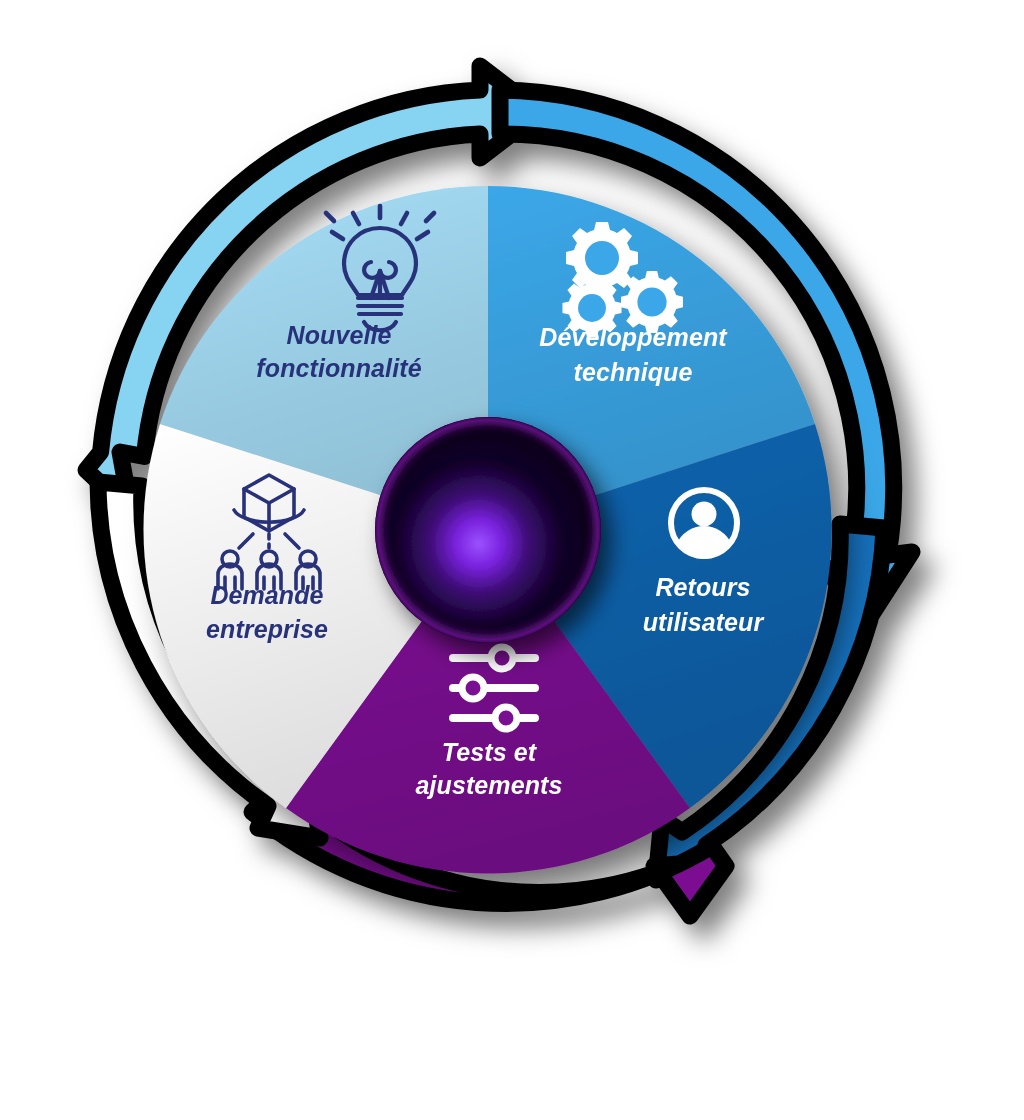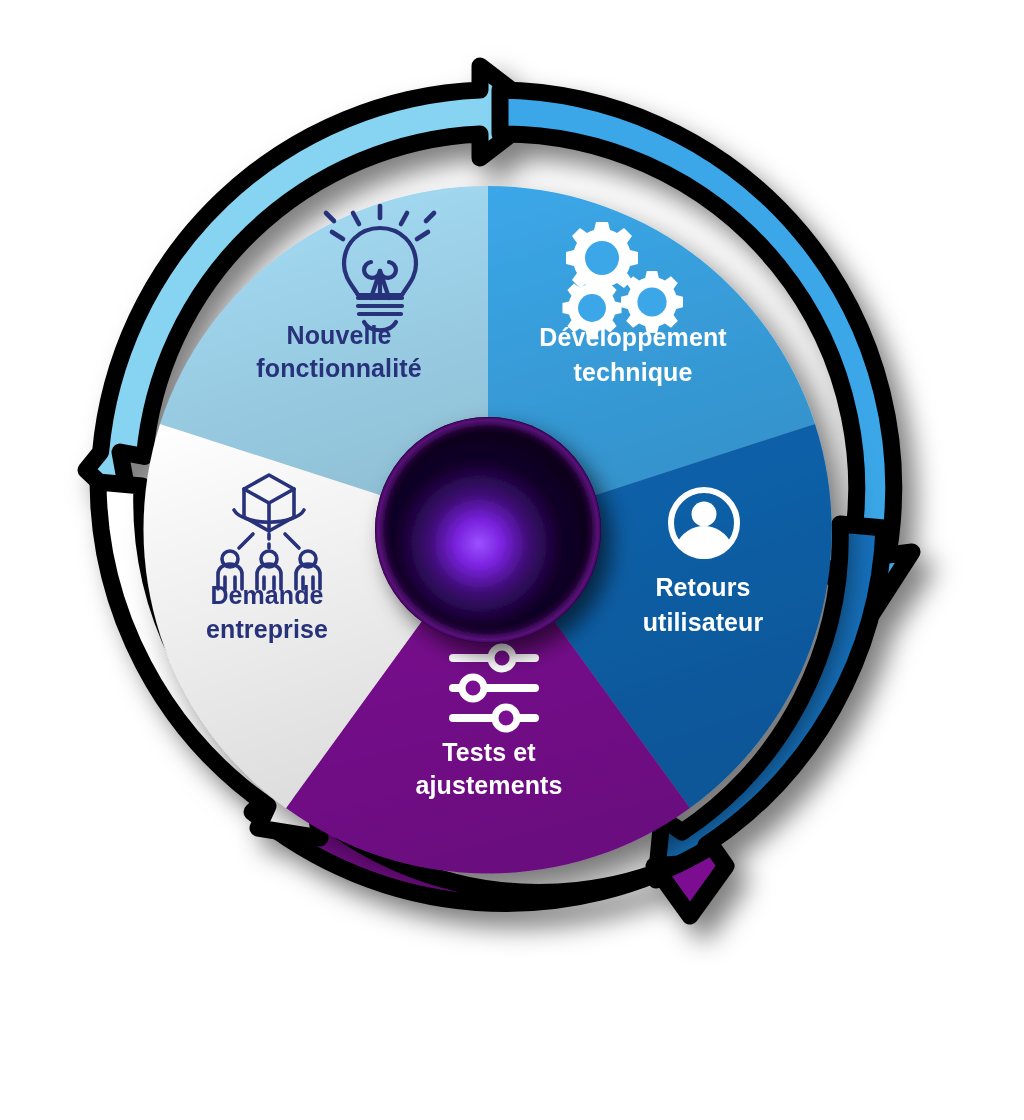--- a/index.html
+++ b/index.html
@@ -10,20 +10,21 @@
   body {
     width: 1024px;
     height: 1120px;
     font-family: "Liberation Sans", sans-serif;
     overflow: hidden;
   }
   #stage {
     position: relative;
     width: 844px;
     height: 1120px;
+    font-style: italic;
   }
   svg#wheel {
     display: block;
     width: 1024px;
     height: 1120px;
   }
   .seg-label {
     font-family: "Liberation Sans", sans-serif;
     font-weight: bold;
     font-size: 25px;

